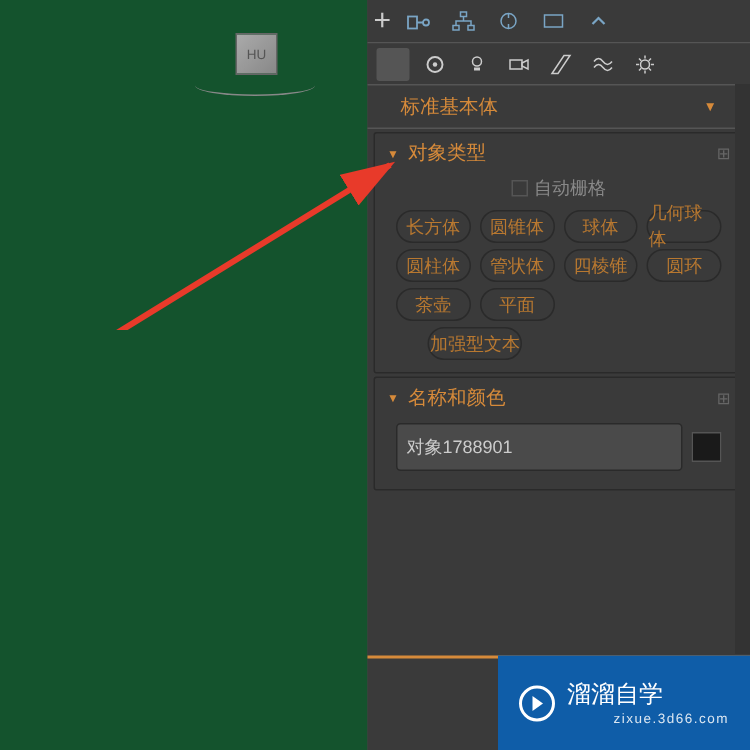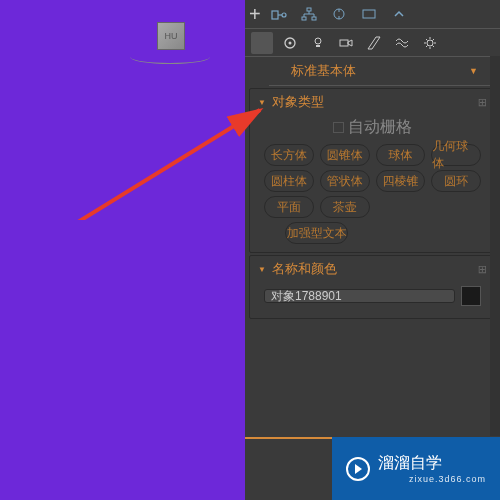--- a/index.html
+++ b/index.html
@@ -11,21 +11,21 @@
       font-size: 12px;
       overflow: hidden;
       position: relative;
     }
     .viewport {
       position: absolute;
       left: 0;
       top: 0;
       width: 245px;
       height: 500px;
-      background: #6d28d9;
+      background: #14532d;
     }
     .cube-icon {
       position: absolute;
       left: 157px;
       top: 22px;
       width: 28px;
       height: 28px;
       background: linear-gradient(135deg, #aaa, #888);
       border: 1px solid #666;
       display: flex;
@@ -98,21 +98,20 @@
       border-radius: 2px;
     }
     .dropdown-row {
       padding: 5px 22px;
       display: flex;
       align-items: center;
       justify-content: space-between;
       color: #d68a3a;
       font-size: 13px;
       border-bottom: 1px solid #555;
-      margin-left: 24px;
     }
     .dropdown-row .arrow {
       color: #d68a3a;
       font-size: 9px;
     }
     .section {
       border: 1px solid #2a2a2a;
       margin: 2px 4px;
       border-radius: 2px;
       padding-bottom: 8px;
@@ -134,21 +133,21 @@
       color: #666;
       font-size: 11px;
     }
     .auto-grid {
       display: flex;
       align-items: center;
       justify-content: center;
       padding: 2px 0 6px 0;
       gap: 4px;
       color: #888;
-      font-size: 16px;
+      font-size: 12px;
     }
     .auto-grid .checkbox {
       width: 11px;
       height: 11px;
       border: 1px solid #555;
       background: #3a3a3a;
     }
     .button-grid {
       display: grid;
       grid-template-columns: 1fr 1fr 1fr 1fr;
@@ -173,21 +172,21 @@
       margin: 0 auto;
     }
     .name-row {
       display: flex;
       align-items: center;
       padding: 4px 14px;
       gap: 6px;
     }
     .name-input {
       flex: 1;
-      height: 14px;
+      height: 32px;
       background: #4a4a4a;
       border: 1px solid #2a2a2a;
       border-radius: 3px;
       color: #ccc;
       padding: 0 6px;
       font-size: 12px;
     }
     .color-swatch {
       width: 20px;
       height: 20px;
@@ -357,22 +356,22 @@
     </div>
     <div class="button-grid">
       <div class="prim-btn">长方体</div>
       <div class="prim-btn">圆锥体</div>
       <div class="prim-btn">球体</div>
       <div class="prim-btn">几何球体</div>
       <div class="prim-btn">圆柱体</div>
       <div class="prim-btn">管状体</div>
       <div class="prim-btn">四棱锥</div>
       <div class="prim-btn">圆环</div>
+      <div class="prim-btn">茶壶</div>
       <div class="prim-btn">平面</div>
-      <div class="prim-btn">茶壶</div>
       <div class="prim-btn wide">加强型文本</div>
     </div>
   </div>
 
   <div class="section">
     <div class="section-header">
       <span class="tri">▼</span>
       <span>名称和颜色</span>
       <span class="x">⊞</span>
     </div>

